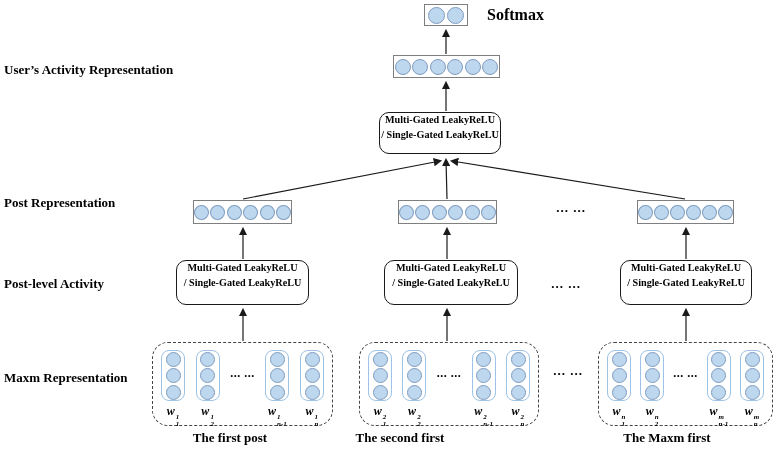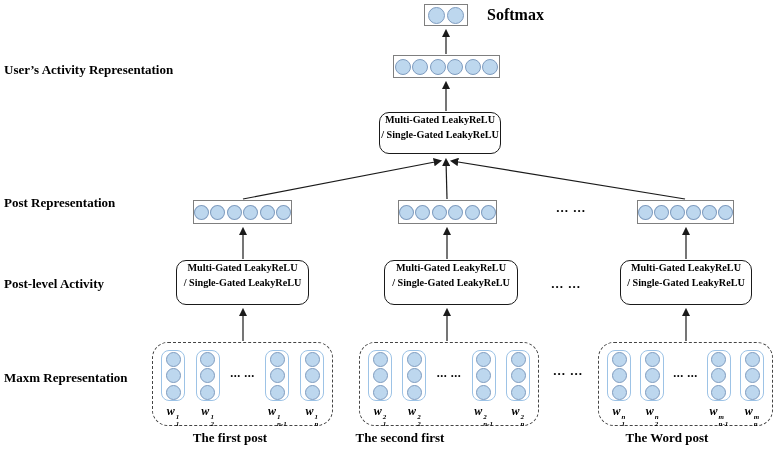--- a/index.html
+++ b/index.html
@@ -261,15 +261,15 @@
         </div>
       <span class="wl"><span>w</span><span class="ss">
             <span>m</span>
             <span>n</span>
           </span></span>
     </div>
   </div>
 
   <div class="caption" style="left:230px">The first post</div>
   <div class="caption" style="left:400px">The second first</div>
-  <div class="caption" style="left:667px">The Word post</div>
+  <div class="caption" style="left:667px">The Maxm first</div>
 
 </div>
 
 </body></html>

